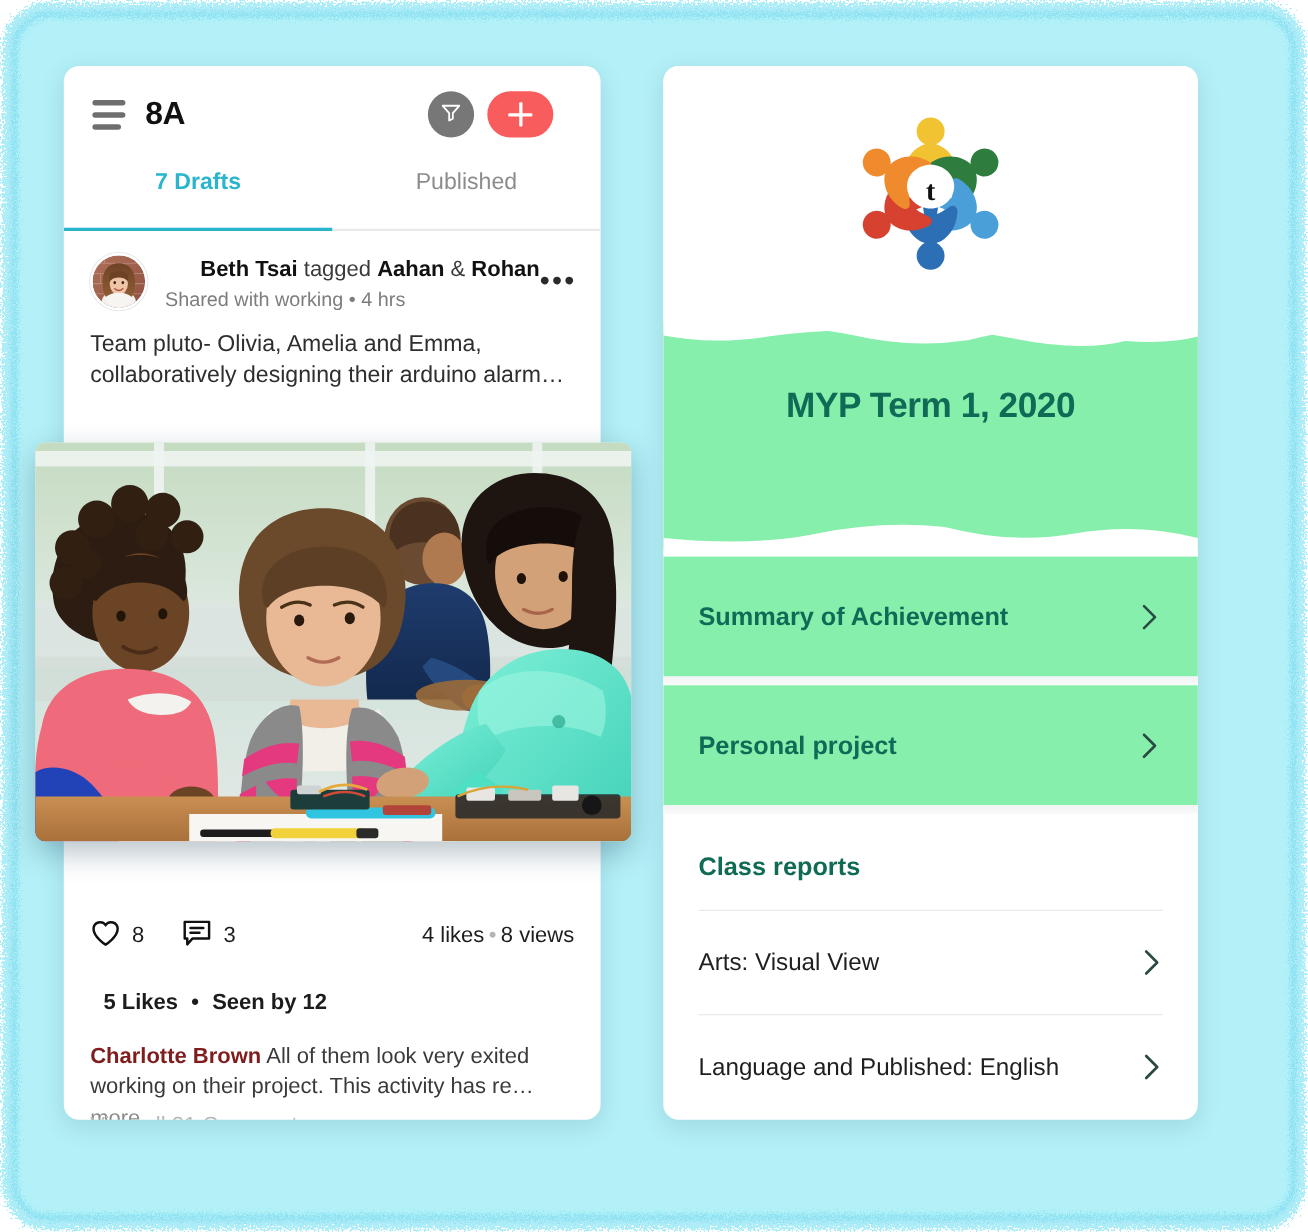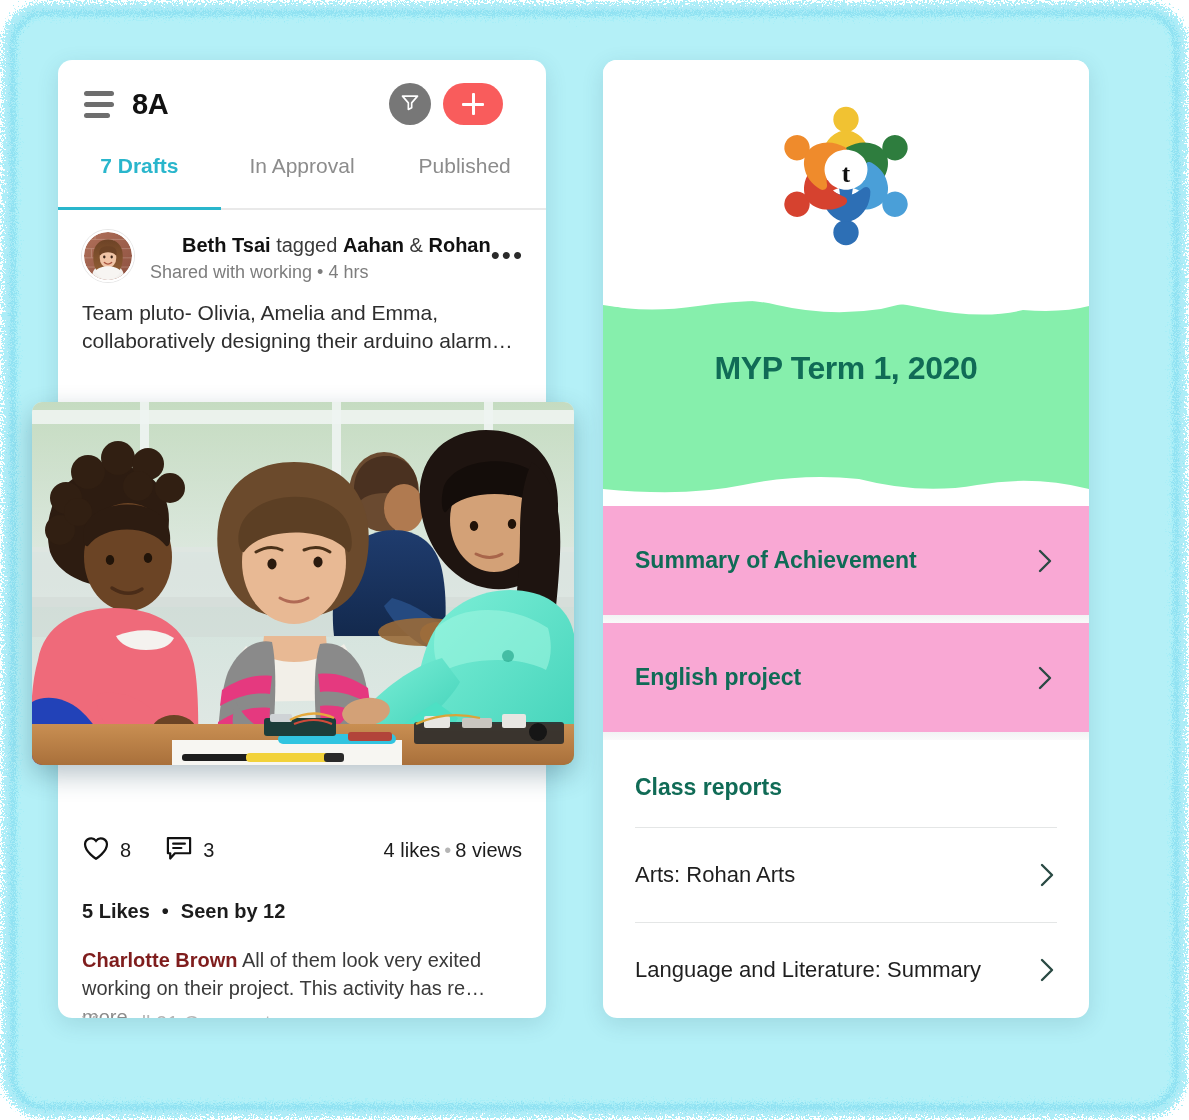--- a/index.html
+++ b/index.html
@@ -151,21 +151,21 @@
     padding: 0 24px;
     display: flex; align-items: center;
   }
   .eng-item { display: flex; align-items: center; cursor: pointer; }
   .eng-item + .eng-item { margin-left: 34px; }
   .eng-count { font-size: 20px; color: #1c1c1c; margin-left: 10px; }
   .eng-right { margin-left: auto; font-size: 20px; color: #1c1c1c; }
   .eng-right .sep { color: #b5b5b5; margin: 0 4px; }
 
   .likes-row {
-    position: absolute; left: 0; right: 0; top: 840px;
+    position: absolute; left: 12px; right: 0; top: 840px;
     padding: 0 24px;
     font-size: 20px; color: #1c1c1c; font-weight: bold;
   }
   .likes-row .dot { color: #1c1c1c; margin: 0 12px; }
 
   .comment-row {
     position: absolute; left: 0; right: 0; top: 886px;
     padding: 0 24px;
     font-size: 20px; line-height: 1.42; color: #3a3a3a;
   }
@@ -227,21 +227,21 @@
     position: relative; z-index: 2;
   }
 
   .rc-list { padding-top: 6px; }
 
   .rc-row {
     height: 109px;
     display: flex; align-items: center;
     padding: 0 34px 0 32px;
     cursor: pointer;
-    background: #f9a8d4;
+    background: #86efac;
   }
   .rc-row .rc-label {
     flex: 1;
     font-size: 23px; font-weight: bold; color: #106b56;
   }
   .rc-divider {
     height: 8px;
     background: linear-gradient(#f2f3f4, #fafafa);
   }
 
@@ -308,23 +308,20 @@
     </div>
 
     <div class="plus-btn">
       <span class="plus-glyph"></span>
     </div>
   </div>
 
   <div class="lc-tabs">
     <div class="tab active">
       <span>7 Drafts</span>
-    </div>
-    <div class="tab">
-      <span>In Approval</span>
     </div>
     <div class="tab">
       <span>Published</span>
     </div>
   </div>
 
   <div class="post-head">
     <div class="avatar">
       <svg viewBox="0 0 52 52">
         <defs>
@@ -600,48 +597,48 @@
       <span class="chev">
         <svg viewBox="0 0 20 32" fill="none" stroke="#2a4a44" stroke-width="2.4" stroke-linecap="round" stroke-linejoin="round">
           <polyline points="5,6 15,16 5,26"></polyline>
         </svg>
       </span>
     </div>
 
     <div class="rc-divider"></div>
 
     <div class="rc-row">
-      <span class="rc-label">English project</span>
+      <span class="rc-label">Personal project</span>
       <span class="chev">
         <svg viewBox="0 0 20 32" fill="none" stroke="#2a4a44" stroke-width="2.4" stroke-linecap="round" stroke-linejoin="round">
           <polyline points="5,6 15,16 5,26"></polyline>
         </svg>
       </span>
     </div>
 
     <div class="rc-divider"></div>
 
     <div class="rc-section-head">Class reports</div>
 
     <div class="rc-sub-list">
       <div class="rc-hr"></div>
 
       <div class="rc-subrow">
-        <span class="rc-sublabel">Arts: Rohan Arts</span>
+        <span class="rc-sublabel">Arts: Visual View</span>
         <span class="chev">
           <svg viewBox="0 0 20 32" fill="none" stroke="#2a4a44" stroke-width="2.4" stroke-linecap="round" stroke-linejoin="round">
             <polyline points="5,6 15,16 5,26"></polyline>
           </svg>
         </span>
       </div>
 
       <div class="rc-hr"></div>
 
       <div class="rc-subrow">
-        <span class="rc-sublabel">Language and Literature: Summary</span>
+        <span class="rc-sublabel">Language and Published: English</span>
         <span class="chev">
           <svg viewBox="0 0 20 32" fill="none" stroke="#2a4a44" stroke-width="2.4" stroke-linecap="round" stroke-linejoin="round">
             <polyline points="5,6 15,16 5,26"></polyline>
           </svg>
         </span>
       </div>
     </div>
   </div>
 </div>
 

